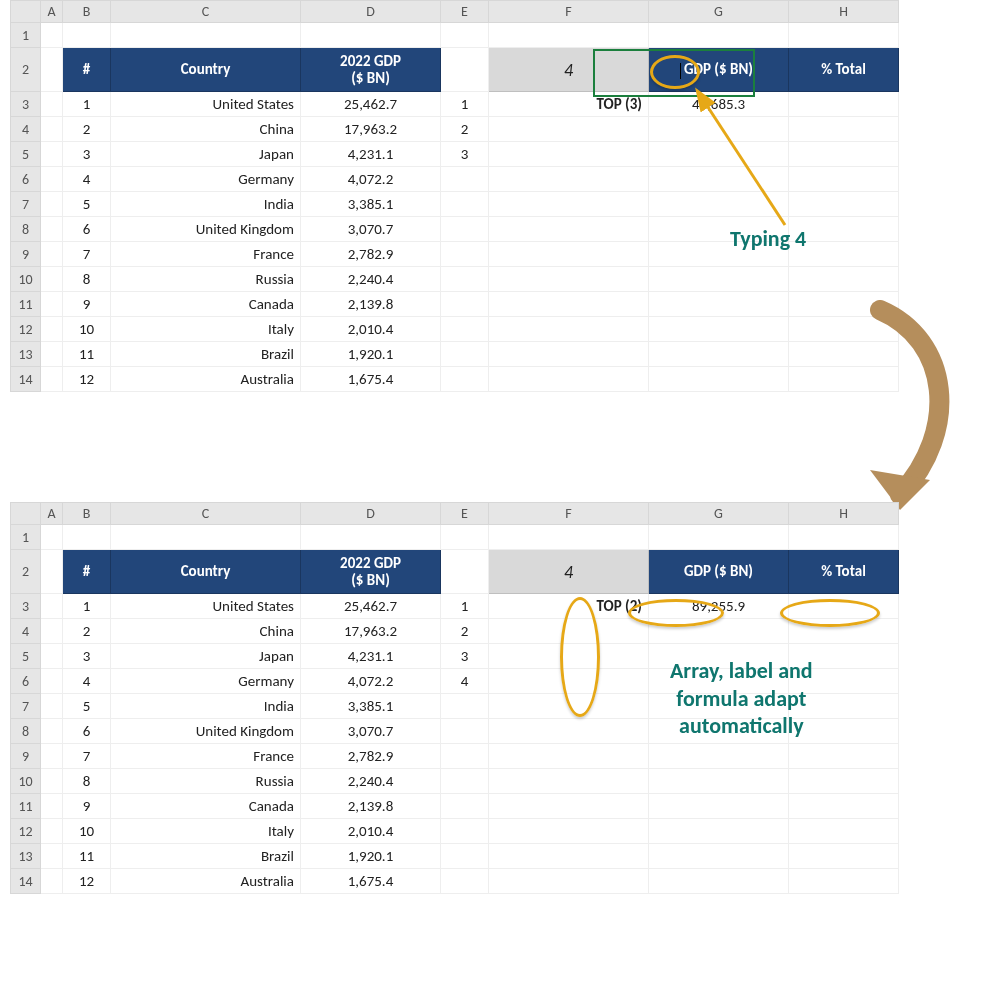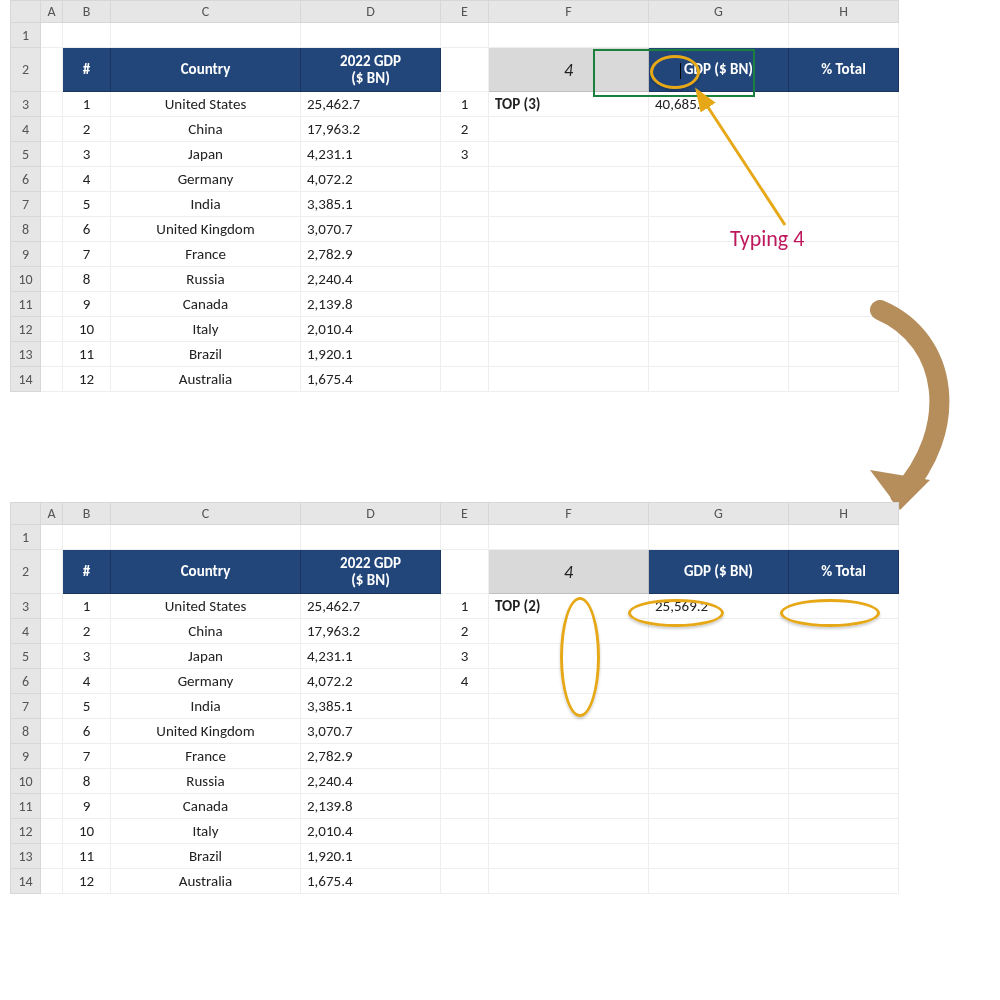--- a/index.html
+++ b/index.html
@@ -30,24 +30,24 @@
   td {
     border: 1px solid #eee;
     height: 25px;
     padding: 2px 6px;
     vertical-align: middle;
     white-space: nowrap;
   }
   .hdrA { width:30px;}
   .colA { width:22px;}
   .colB { width:48px; text-align:center;}
-  .colC { width:190px; text-align:center;}
+  .colC { width:190px; text-align:right;}
   .colD { width:140px; text-align:center;}
   .colE { width:48px; text-align:center;}
-  .colF { width:160px; text-align:left;}
+  .colF { width:160px; text-align:right;}
   .colG { width:140px; text-align:center;}
   .colH { width:110px; text-align:center;}
 
   .bluehdr {
     background: #22467a;
     color: #fff;
     font-weight: bold;
     text-align: center;
     border: 1px solid #1a365f;
     padding: 4px 4px;
@@ -58,43 +58,43 @@
     background: #d9d9d9;
     text-align: center;
     font-style: italic;
     font-weight: 500;
     border: 1px solid #bfbfbf;
     height: 44px;
     font-size: 18px;
   }
   .bold { font-weight: bold; }
   .num { text-align: center; }
-  .gdp { text-align: left; }
+  .gdp { text-align: center; }
 
   
   .active-cell {
     position: absolute;
     border: 2px solid #1b7f3d;
     pointer-events: none;
     box-sizing: border-box;
   }
 
   
   .circ {
     position: absolute;
     border: 3px solid #e6a817;
     border-radius: 50%;
     pointer-events: none;
     box-shadow: 0 2px 3px rgba(0,0,0,0.2);
   }
   .annot {
     position: absolute;
-    color: #be185d;
+    color: #0f766e;
     font-size: 22px;
-    font-weight: 400;
+    font-weight: 700;
     line-height: 1.25;
     pointer-events: none;
   }
   svg.arrow-svg { position:absolute; pointer-events:none; }
 
   .sheet-wrap { position: relative; margin-left: 10px; }
 
   
   .text-cursor {
     position:absolute;
@@ -342,21 +342,21 @@
   </tbody>
       <tbody id="body2">
         <tr>
           <td class="rowhdr">3</td>
           <td class="colA"></td>
           <td class="colB num">1</td>
           <td class="colC">United States</td>
           <td class="colD gdp">25,462.7</td>
           <td class="colE num">1</td>
           <td class="colF bold">TOP (2)</td>
-          <td class="colG gdp">25,569.2</td>
+          <td class="colG gdp">89,255.9</td>
           <td class="colH"></td>
         </tr>
         <tr>
           <td class="rowhdr">4</td>
           <td class="colA"></td>
           <td class="colB num">2</td>
           <td class="colC">China</td>
           <td class="colD gdp">17,963.2</td>
           <td class="colE num">2</td>
           <td class="colF"></td>
@@ -475,13 +475,16 @@
         </tr>
       </tbody>
 </table>
 
 <div class="circ" style="left:550px; top:95px; width:40px; height:120px;"></div>
 
 <div class="circ" style="left:618px; top:97px; width:96px; height:28px;"></div>
 
 <div class="circ" style="left:770px; top:97px; width:100px; height:28px;"></div>
 
+<div class="annot" style="left:660px; top:155px; text-align:center; white-space:pre-line;">Array, label and
+formula adapt
+automatically</div>
 </div>
 
 </body></html>

